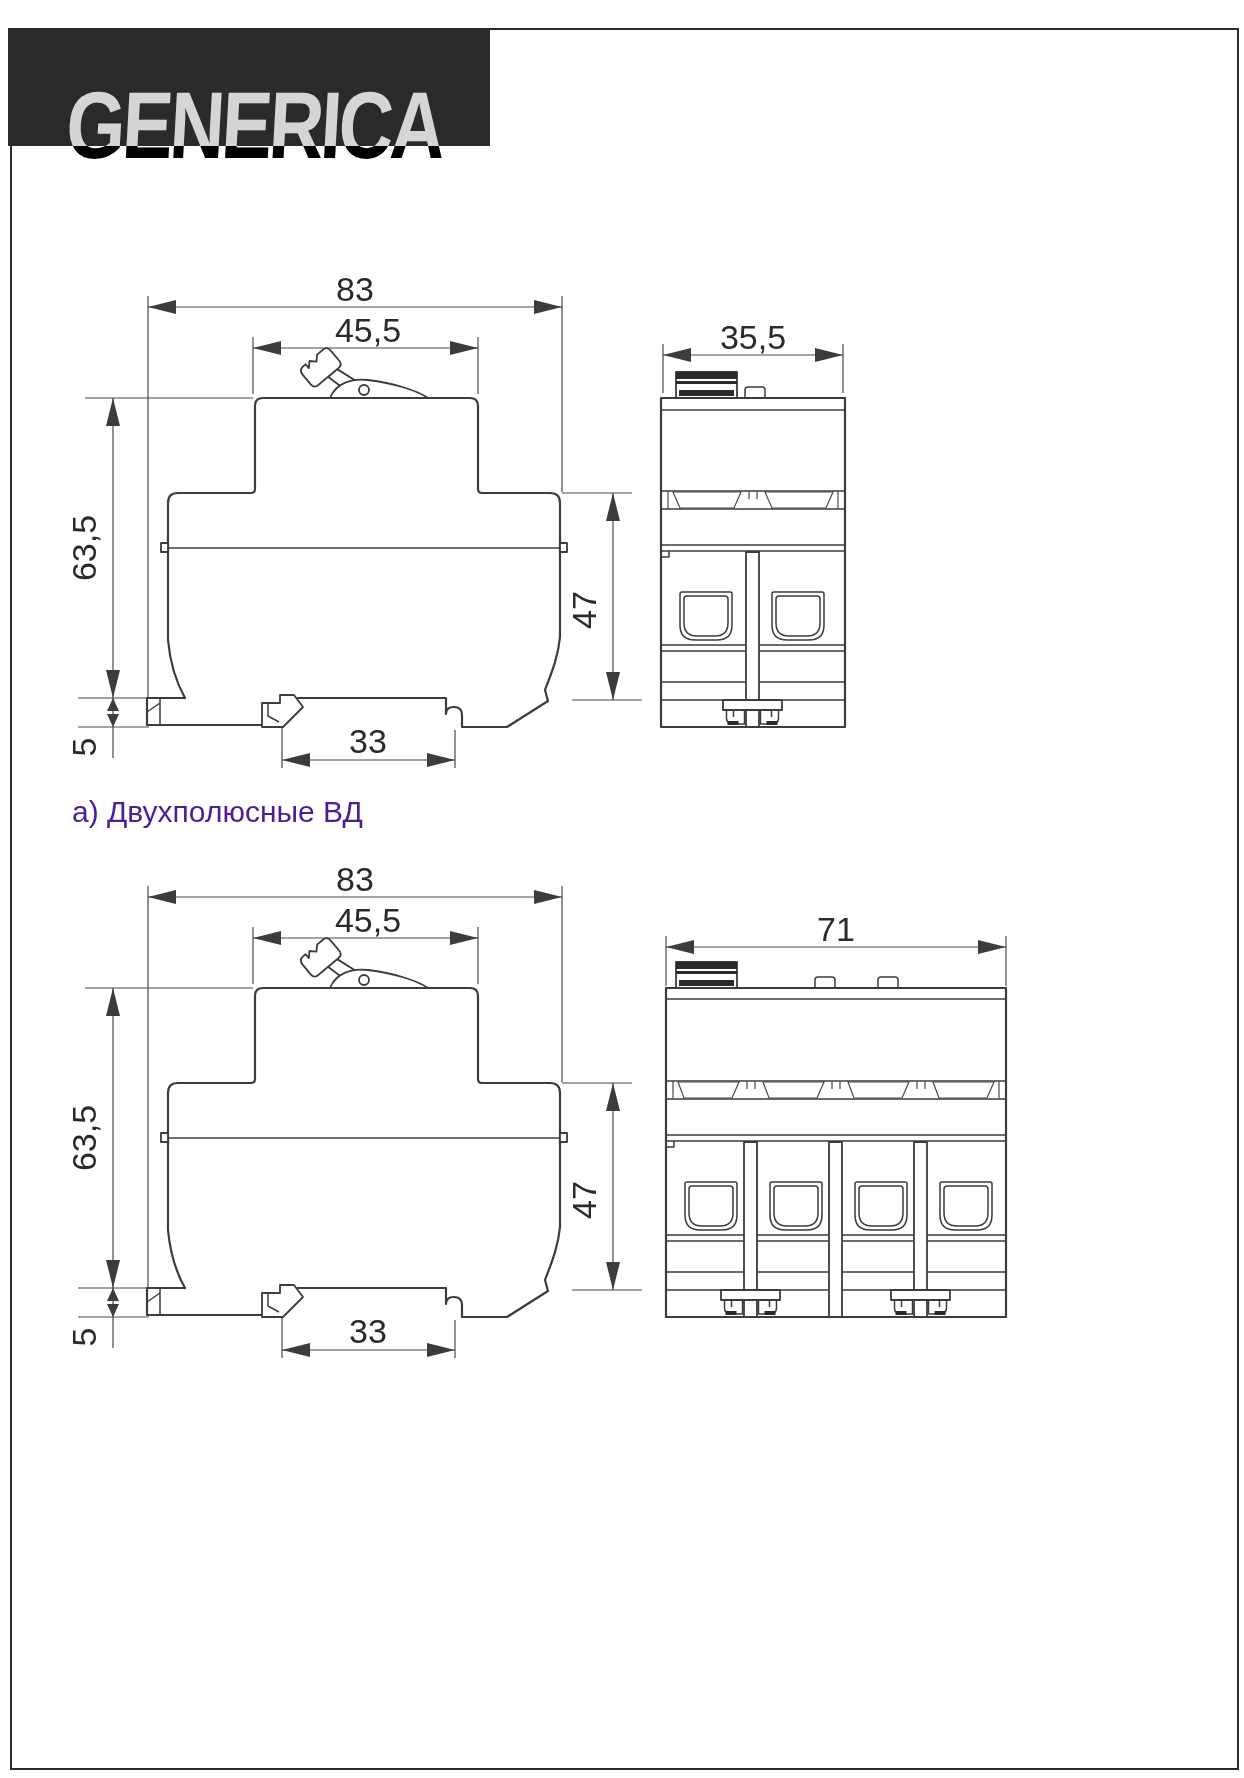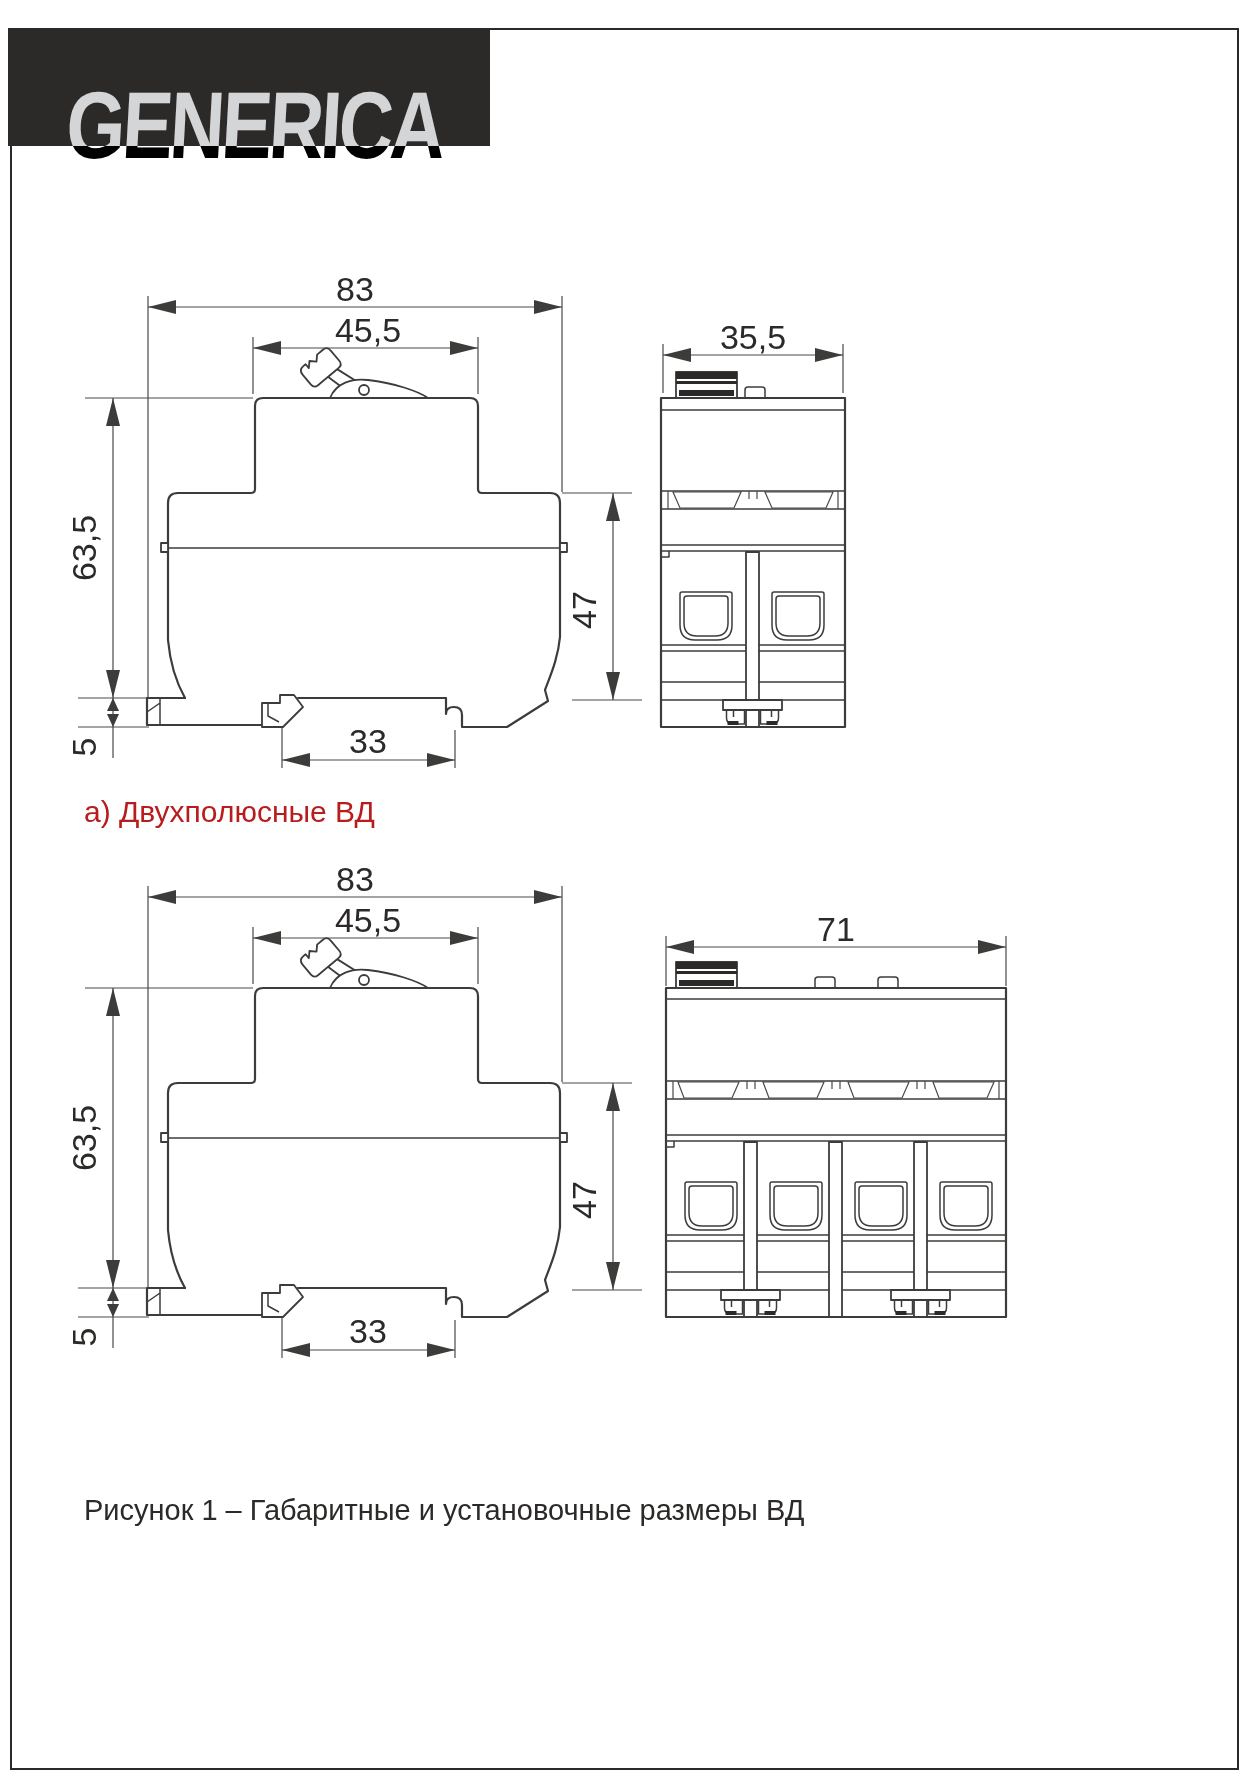--- a/index.html
+++ b/index.html
@@ -7,21 +7,21 @@
         font-family:"Liberation Sans",sans-serif;color:#2b2a29;}
   #page-border{position:absolute;left:10px;top:28px;width:1225px;height:1738px;
         border:2px solid #2b2a29;}
   #logo-bar{position:absolute;left:8px;top:28px;width:482px;height:118px;background:#2b2a29;}
   #logo-text{position:absolute;left:64px;top:78px;font-size:95px;line-height:95px;
         font-weight:bold;letter-spacing:-4px;color:#ffffff;mix-blend-mode:difference;
         transform:scaleX(0.8) skewX(-4deg);transform-origin:left bottom;white-space:nowrap;}
   .drawing-svg{position:absolute;left:0;}
   #svg-a{top:240px;}
   #svg-b{top:850px;}
-  .fig-label{position:absolute;left:84px;font-size:30px;color:#b91c1c;}
+  .fig-label{position:absolute;left:72px;font-size:30px;color:#4c1d95;}
   #label-a{top:795px;}
   #label-b{top:1388px;}
   #caption{position:absolute;left:84px;top:1494px;font-size:29px;color:#2b2a29;}
   svg{display:block;}
   .ln{stroke:#3c3c3b;stroke-width:2.2;fill:none;stroke-linejoin:round;stroke-linecap:round;}
   .ln2{stroke:#3c3c3b;stroke-width:1.5;fill:none;stroke-linejoin:round;}
   .lnw{stroke:#3c3c3b;stroke-width:1.8;fill:#ffffff;stroke-linejoin:round;}
   .dim{stroke:#4a4a4a;stroke-width:1.2;fill:none;}
   .arr{fill:#3c3c3b;stroke:none;}
   .dimtext{font-family:"Liberation Sans",sans-serif;font-size:34px;fill:#2b2a29;text-anchor:middle;}
@@ -175,15 +175,14 @@
       <use href="#terminal" x="940" y="1182"></use>
       <rect class="lnw" x="744" y="1142" width="13" height="175" stroke-width="1.5"></rect>
       <rect class="lnw" x="829" y="1142" width="13" height="175" stroke-width="1.5"></rect>
       <rect class="lnw" x="914" y="1142" width="13" height="175" stroke-width="1.5"></rect>
       <use href="#din-clip" x="750.5" y="1290"></use>
       <use href="#din-clip" x="920.5" y="1290"></use>
     </g>
   </svg>
 
   <div id="label-a" class="fig-label">а) Двухполюсные ВД</div>
-  <div id="caption">Рисунок 1 – Габаритные и установочные размеры ВД</div>
 
 </div>
 
 </body></html>

